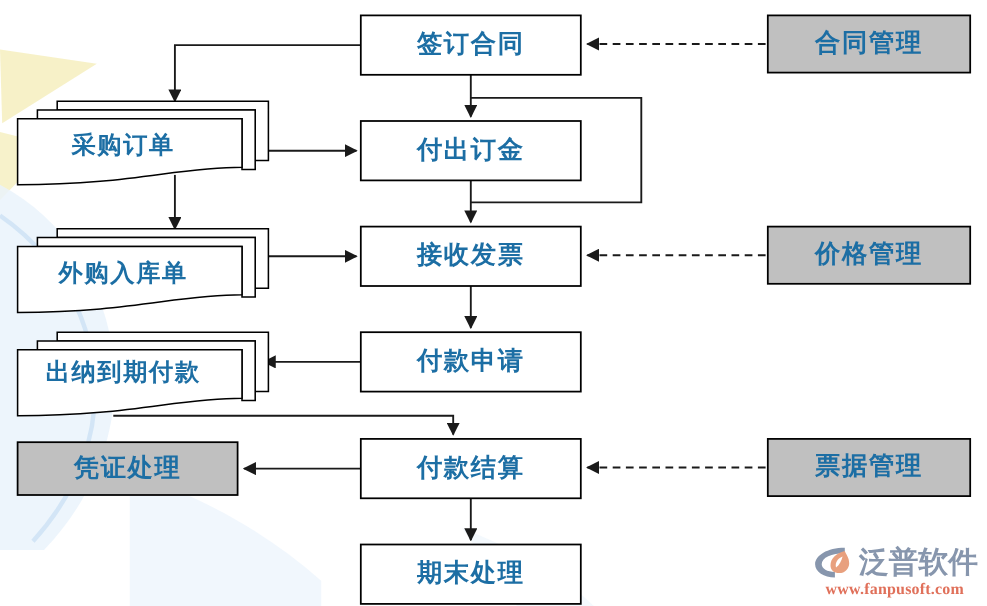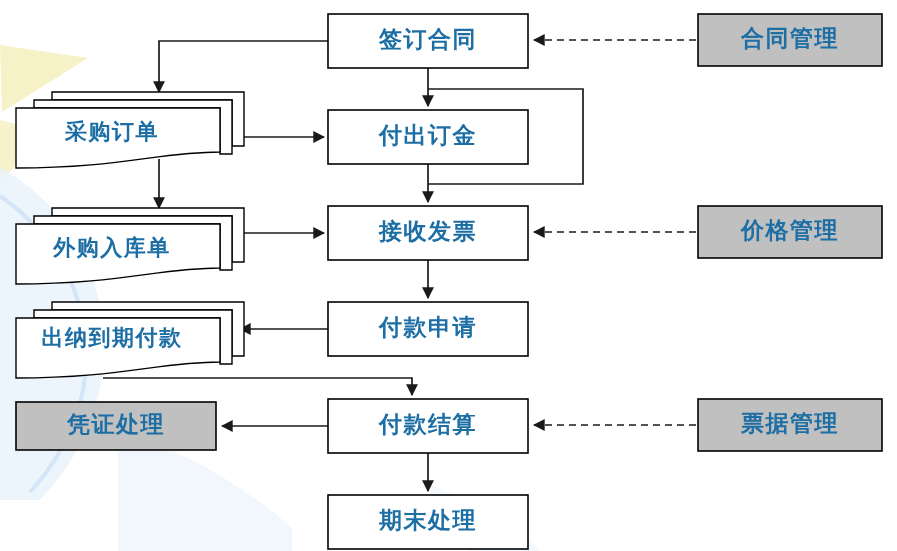--- a/index.html
+++ b/index.html
@@ -222,14 +222,25 @@
       <rect class="proc-box" x="328" y="399" width="200" height="54"></rect>
       <text class="node-label" x="428" y="427" fill="url(#txtgrad)">付款结算</text>
     </g>
 
     <g>
       <rect class="proc-box" x="328" y="495" width="200" height="54"></rect>
       <text class="node-label" x="428" y="523" fill="url(#txtgrad)">期末处理</text>
     </g>
   </svg>
 
+  <div id="watermark">
+    <div id="wm-row">
+      <svg width="40" height="32" viewBox="0 0 40 32">
+        <path d="M 30 3 C 14 3 3 10 3 18 C 3 25 11 30 21 30 L 21 25 C 14 25 9 22 9 18 C 9 12 18 8 30 8 Z" fill="#8796ad"></path>
+        <path d="M 30 6 C 22 8 17 13 17 19 C 17 23 20 26 25 26 C 30 26 34 22 34 17 C 34 12 31 9 30 6 Z" fill="#e8a07e"></path>
+        <path d="M 28 11 C 23 13 21 17 22 21 C 25 19 27 15 28 11 Z" fill="#ffffff"></path>
+      </svg>
+      <span id="wm-text">泛普软件</span>
+    </div>
+    <div id="wm-url">www.fanpusoft.com</div>
+  </div>
 
 </div>
 
 </body></html>

